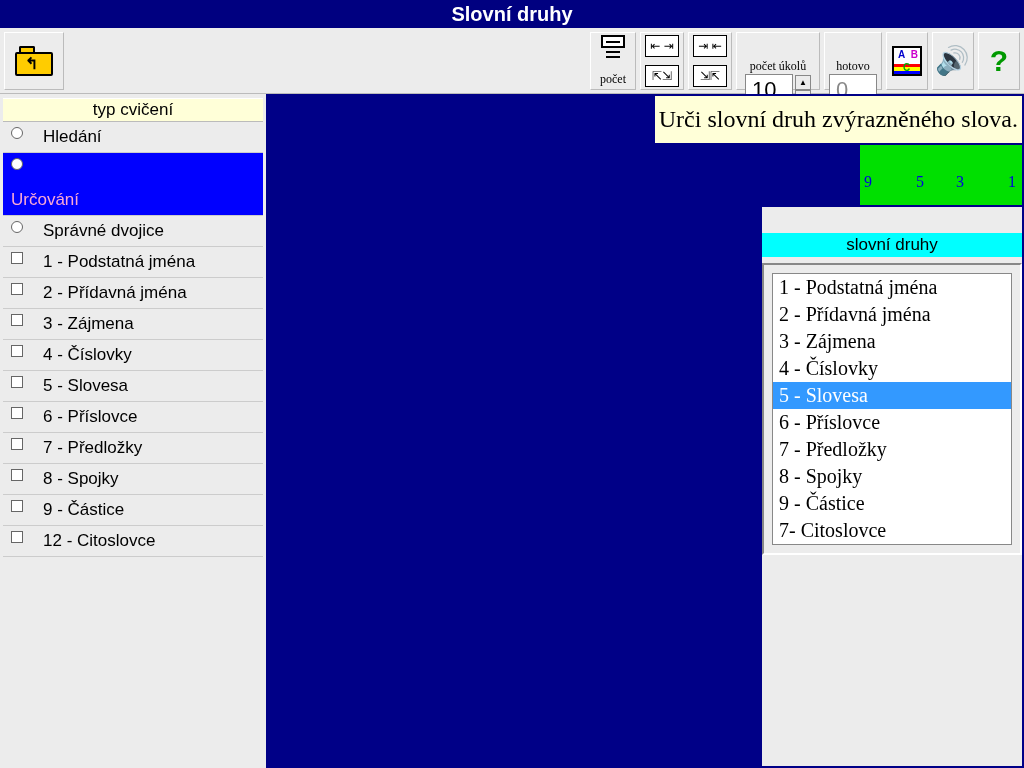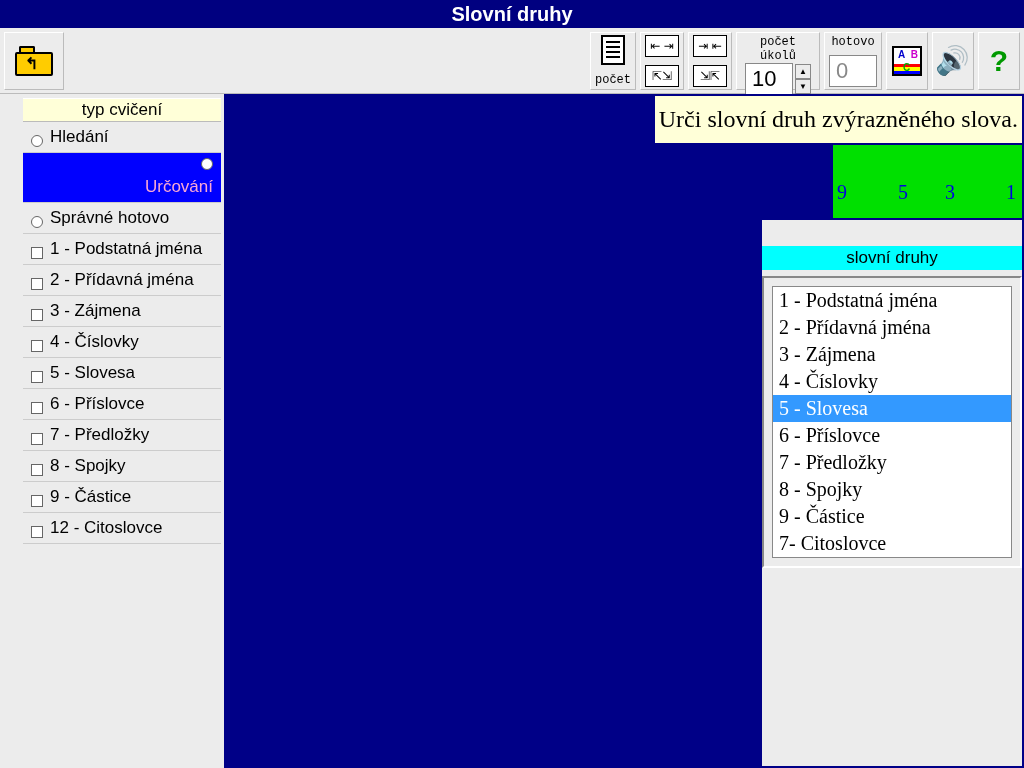--- a/index.html
+++ b/index.html
@@ -52,24 +52,25 @@
   }
   .arrbox {
     width: 34px; height: 22px;
     border: 1px solid #000;
     background: #fff;
     display: flex; align-items: center; justify-content: center;
     font-size: 12px; font-family: Arial, sans-serif;
     cursor: pointer;
   }
   .tblabel {
-    font-family: Liberation Mono, monospace;
+    font-family: Liberation Serif, serif;
     font-size: 12px;
     text-align: center;
     width: 100%;
+    margin-top: 24px;
   }
   .numbox {
     border: 1px solid #888;
     background: #fff;
     font-size: 22px;
     font-family: Arial, sans-serif;
     padding: 2px 6px;
     width: 48px;
     text-align: left;
   }
@@ -77,41 +78,41 @@
   .spinner { display: flex; flex-direction: column; }
   .spinner .sp {
     width: 16px; height: 15px;
     border: 1px solid #888; background: #ececec;
     font-size: 8px; line-height: 13px; text-align: center;
     cursor: pointer;
   }
 
   .main { display: flex; height: calc(768px - 28px - 66px); }
 
-  .sidebar { width: 224px; background: #ececec; padding-top: 4px; padding-left: 20px; }
+  .sidebar { width: 266px; background: #ececec; padding-top: 4px; }
   .section-header {
     background: #ffffd8;
     border-top: 1px solid #fff;
     border-bottom: 1px solid #bbb;
     font-family: Arial, sans-serif;
     font-size: 17px;
     text-align: center;
     padding: 1px 0;
     margin: 0 3px;
   }
   .list { margin: 0 3px; }
   .list-item {
     font-family: Arial, sans-serif;
     font-size: 17px;
     padding: 5px 8px;
     border-bottom: 1px solid #ccc;
     background: #ececec;
     display: flex;
-    align-items: flex-end;
-    gap: 7px;
+    align-items: flex-start;
+    gap: 20px;
     cursor: pointer;
   }
   .list-item.selected {
     background: #0000ff;
     color: #f9a8d4;
     flex-direction: column;
   }
   .radio {
     width: 12px; height: 12px;
     border: 1px solid #666; border-radius: 50%;
@@ -141,23 +142,23 @@
     background: #00e000;
     text-align: center;
     padding: 16px 4px 14px;
   }
   .sentence {
     font-size: 26px;
     color: #0000e0;
   }
   .sentence .hl { background: #fff; }
   .nums {
-    font-size: 20px;
+    font-size: 16px;
     color: #0000e0;
-    margin-top: 20px;
+    margin-top: 12px;
     letter-spacing: 2px;
   }
 
   .workspace { flex: 1; background: #ececec; display: flex; justify-content: center; padding-top: 26px; }
 
   .dropdown-panel { width: 260px; }
   .dd-header {
     background: #00ffff;
     color: #000;
     font-family: Arial, sans-serif;
@@ -275,21 +276,21 @@
           <span>Hledání</span>
         </div>
         <div class="list-item selected">
           <span class="radio">
             <span class="dot"></span>
           </span>
           <span>Určování</span>
         </div>
         <div class="list-item">
           <span class="radio"></span>
-          <span>Správné hotovo</span>
+          <span>Správné dvojice</span>
         </div>
       </div>
     <div class="list" id="practice-list">
         <div class="list-item">
           <span class="checkbox"></span>
           <span>1 - Podstatná jména</span>
         </div>
         <div class="list-item">
           <span class="checkbox"></span>
           <span>2 - Přídavná jména</span>

